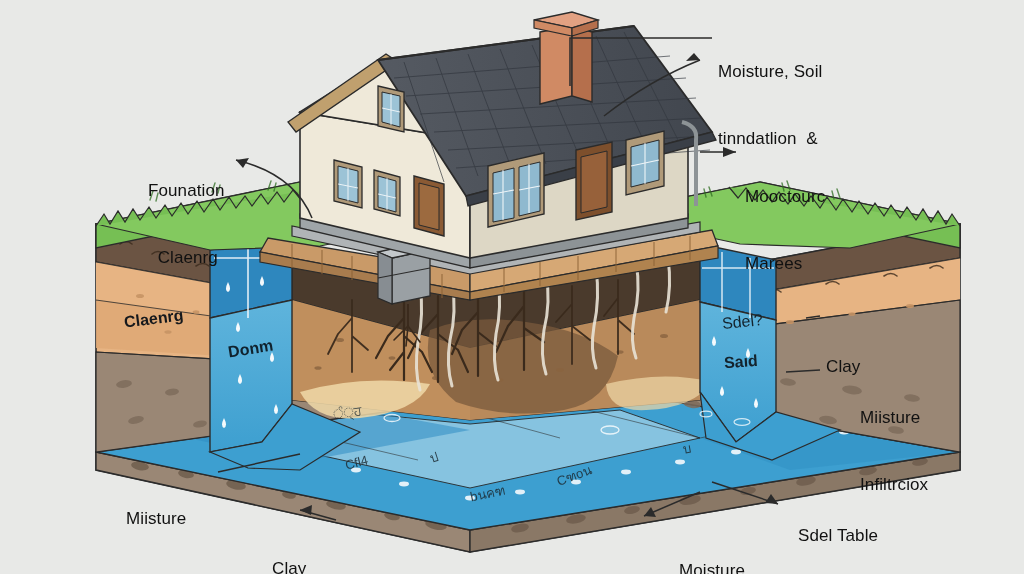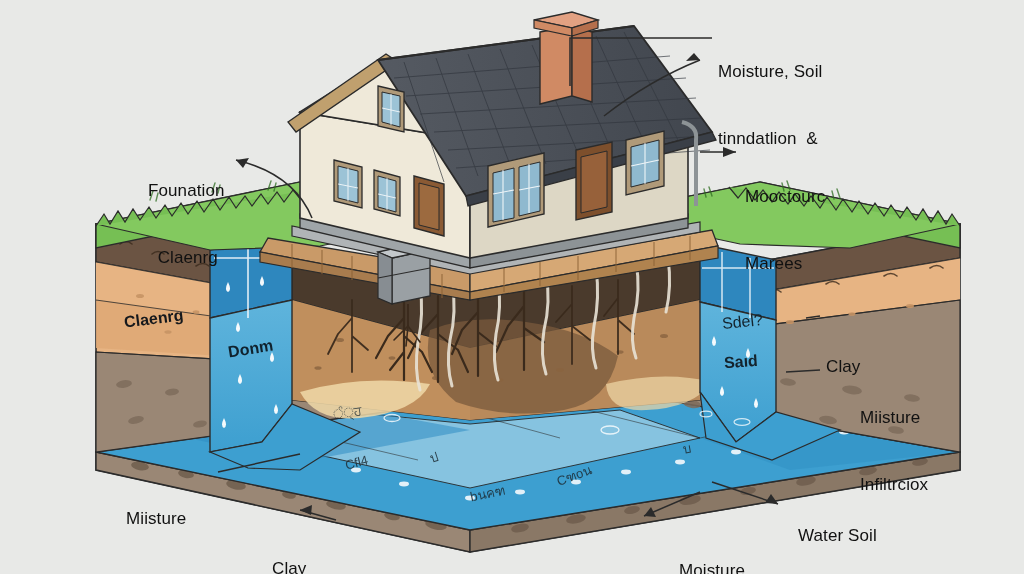--- a/index.html
+++ b/index.html
@@ -518,21 +518,21 @@
     <div>Miisture</div>
     
   </div>
 
   <div class="lbl" style="left:272px;top:513px;">
     <div>Clay</div>
     
   </div>
 
   <div class="lbl" style="left:798px;top:480px;">
-    <div>Water Soil</div>
+    <div>Sdel Table</div>
     
   </div>
 
   <div class="lbl" style="left:679px;top:515px;">
     <div>Moisture</div>
     
   </div>
 
   <div class="lbl" style="left:826px;top:311px;">
     <div>Clay</div>

